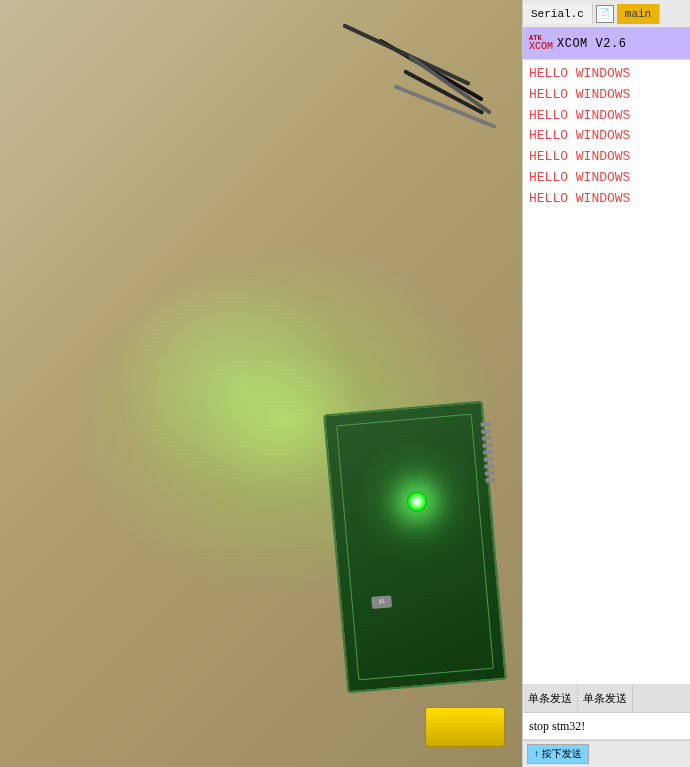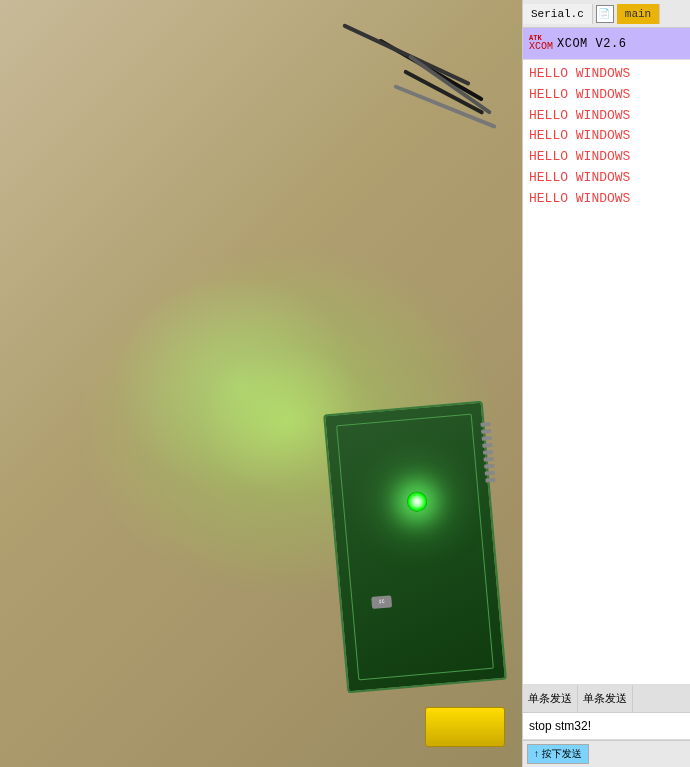--- a/index.html
+++ b/index.html
@@ -208,21 +208,21 @@
       white-space: nowrap;
     }
 
     .send-input-area {
       padding: 4px 6px;
       background: #ffffff;
       border-bottom: 1px solid #dddddd;
     }
 
     .send-input {
-      font-family: Liberation Sans, sans-serif;
+      font-family: Liberation Serif, serif;
       font-size: 12px;
       color: #000;
       background: transparent;
       border: none;
       outline: none;
       width: 100%;
     }
 
     .bottom-toolbar {
       display: flex;

